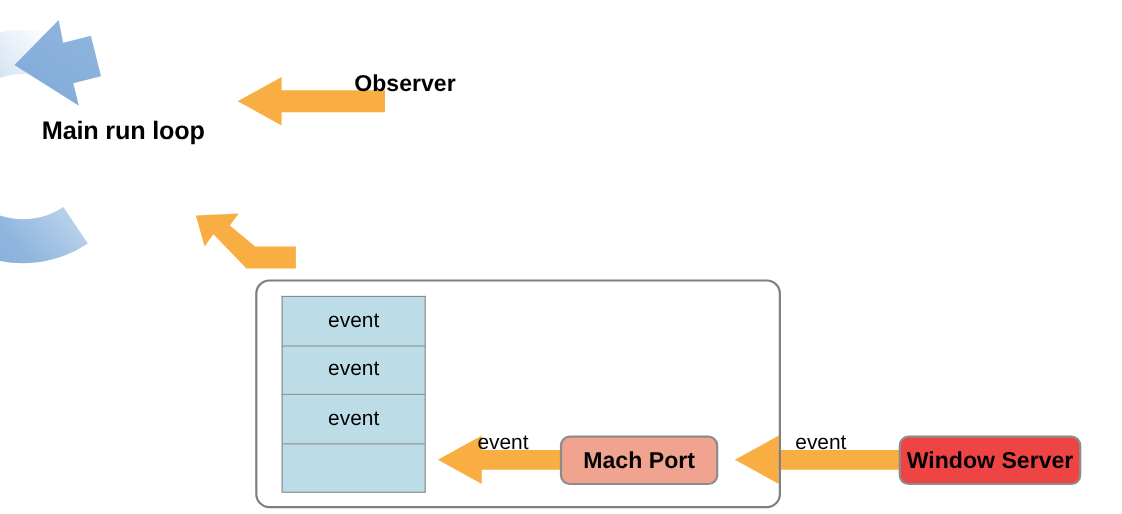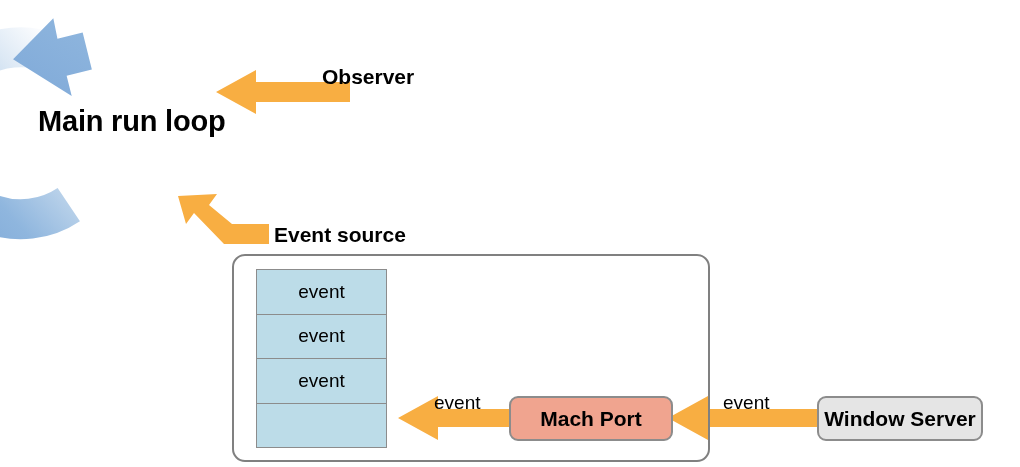--- a/index.html
+++ b/index.html
@@ -33,21 +33,21 @@
   .lbl {
     position: absolute;
     color: #000000;
     white-space: nowrap;
     line-height: 1;
   }
 
   #main-run-loop-label {
     left: 38px;
     top: 107px;
-    font-size: 29px;
+    font-size: 23px;
     font-weight: bold;
     letter-spacing: -0.2px;
   }
   #observer-label {
     left: 294px;
     top: 66px;
     font-size: 21px;
     font-weight: bold;
     margin-left: 28px;
   }
@@ -106,30 +106,30 @@
     display: flex;
     align-items: center;
     justify-content: center;
     font-size: 21px;
     font-weight: bold;
     color: #000000;
   }
   #mach-port-box {
     left: 509px;
     top: 396px;
-    width: 164px;
+    width: 144px;
     height: 45px;
     background: #F0A48F;
   }
   #window-server-box {
     left: 817px;
     top: 396px;
     width: 166px;
     height: 45px;
-    background: #e5e5e5;
+    background: #ef4444;
   }
 
   
   #event-caption-1 {
     left: 434px;
     top: 393px;
     font-size: 19px;
   }
   #event-caption-2 {
     left: 723px;
@@ -179,21 +179,20 @@
 
     <g>
       <polygon points="668,418 708,396 708,409 820,409 820,427 708,427 708,440" fill="#F8AE42"></polygon>
     </g>
   </svg>
 
   <div class="lbl" id="main-run-loop-label">Main run loop</div>
 
   <div class="lbl" id="observer-label">Observer</div>
 
-  <div class="lbl" id="event-source-label">Event source</div>
 
   <div id="event-container"></div>
 
   <div id="event-queue">
     <div class="event-cell">event</div>
     <div class="event-cell">event</div>
     <div class="event-cell">event</div>
     <div class="event-cell"></div>
   </div>
 

